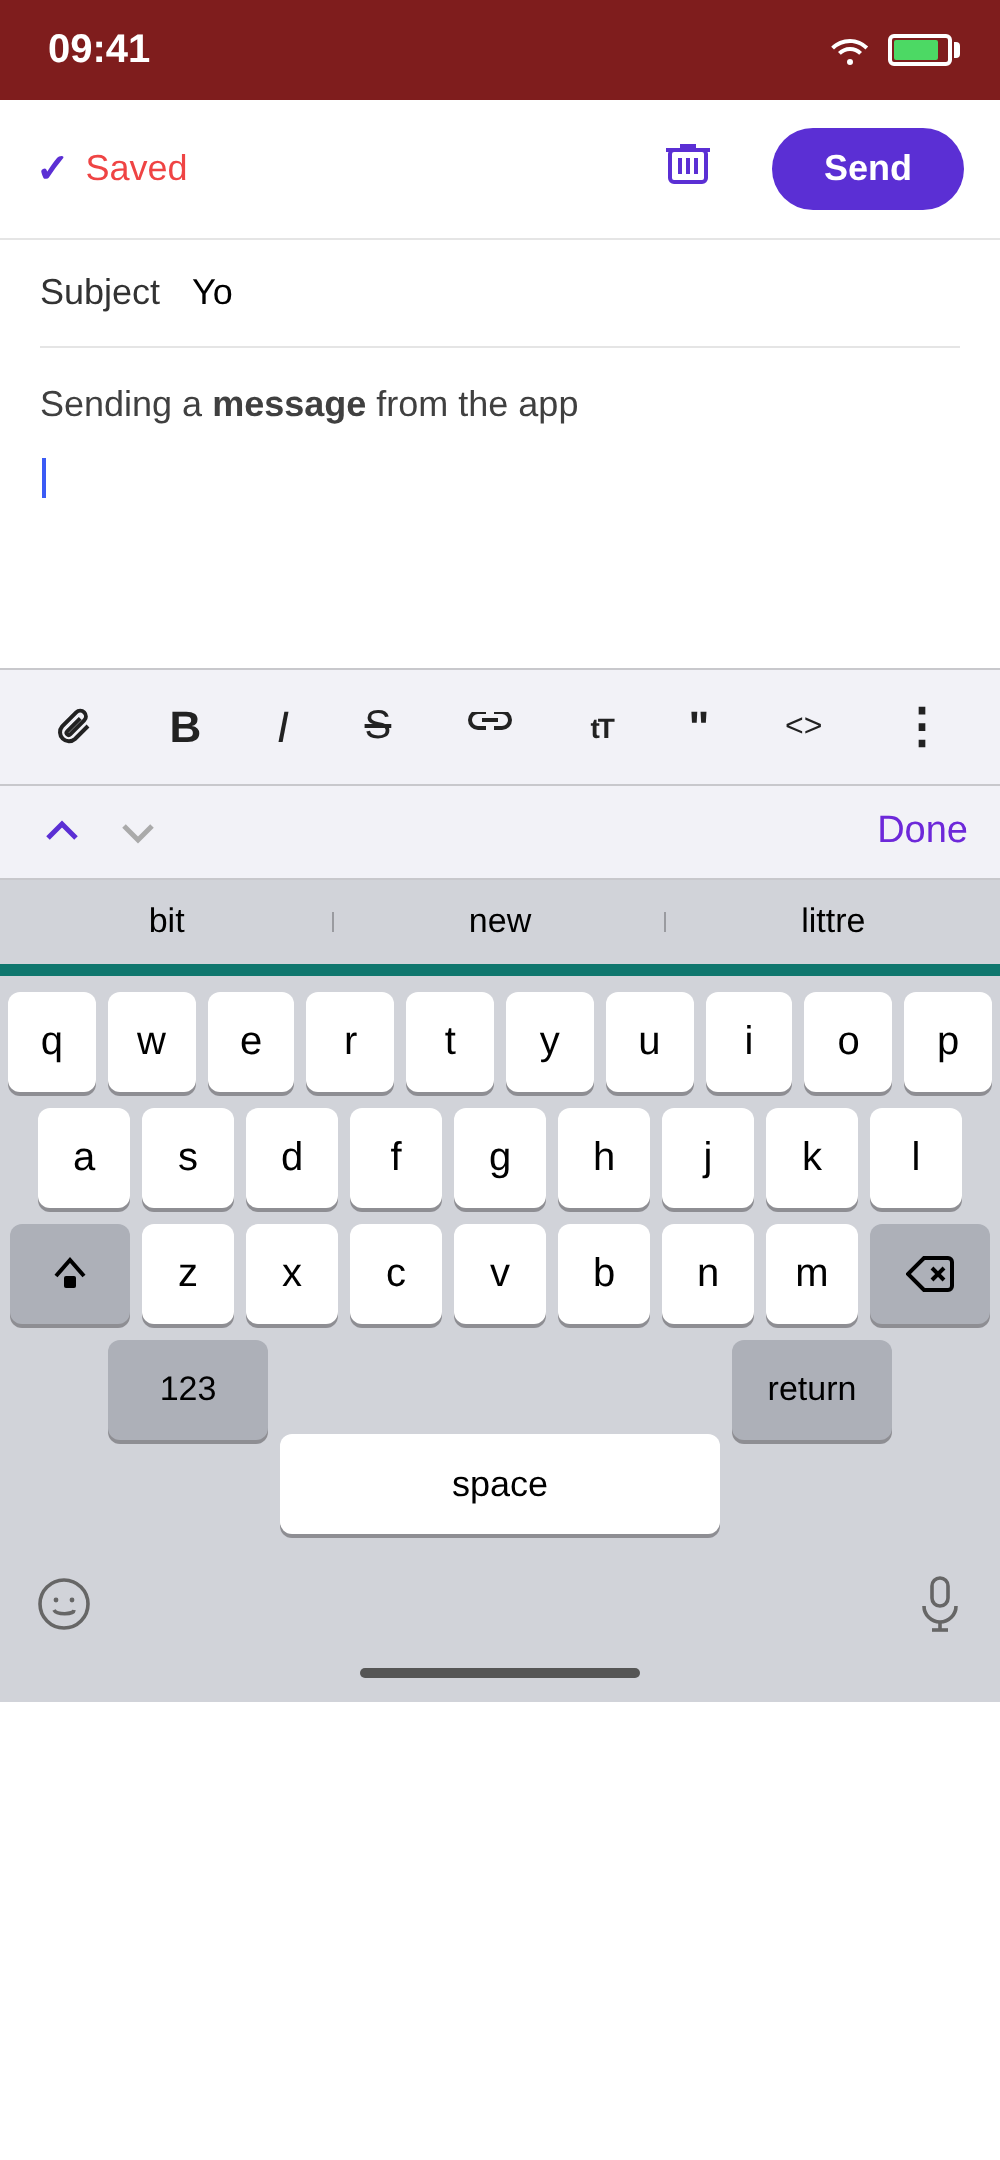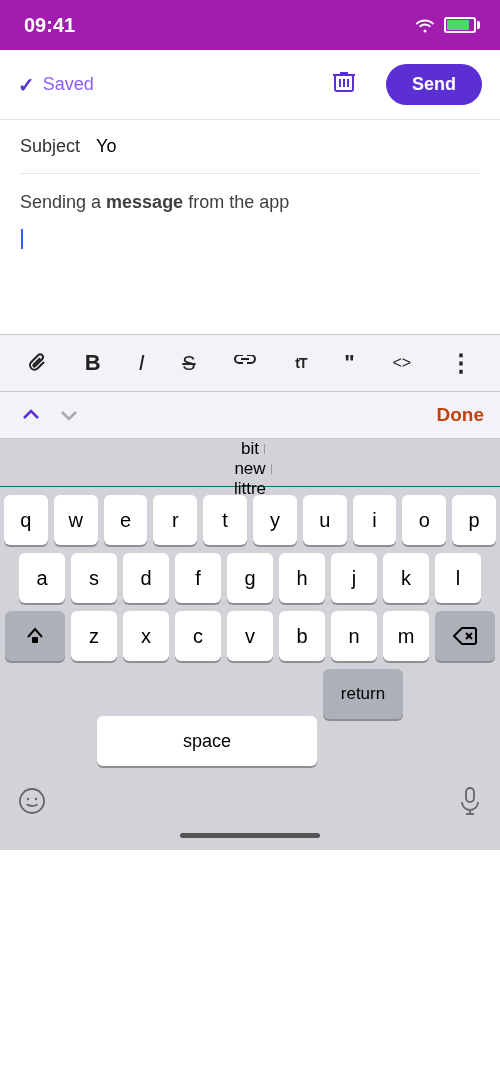--- a/index.html
+++ b/index.html
@@ -9,21 +9,21 @@
       font-family: -apple-system, 'Helvetica Neue', Arial, sans-serif;
       background: #fff;
       overflow: hidden;
       position: relative;
     }
 
     
     .status-bar {
       width: 100%;
       height: 50px;
-      background: #a21caf;
+      background: #7f1d1d;
       display: flex;
       align-items: center;
       justify-content: space-between;
       padding: 0 20px 0 24px;
     }
     .status-time {
       color: #fff;
       font-size: 20px;
       font-weight: 600;
     }
@@ -75,21 +75,21 @@
       display: flex;
       align-items: center;
       gap: 8px;
     }
     .chevron-down {
       color: #5b2fd4;
       font-size: 20px;
       font-weight: bold;
     }
     .saved-label {
-      color: #8b5cf6;
+      color: #ef4444;
       font-size: 18px;
     }
     .top-actions {
       display: flex;
       align-items: center;
       gap: 26px;
     }
     .trash-btn {
       color: #5b2fd4;
       font-size: 22px;
@@ -211,34 +211,33 @@
       font-weight: bold;
       padding: 2px 6px;
     }
     .nav-arrow-btn.disabled {
       color: #aaa;
     }
     .done-btn {
       background: none;
       border: none;
       cursor: pointer;
-      color: #c2410c;
+      color: #6d28d9;
       font-size: 19px;
-      font-weight: 700;
+      font-weight: 400;
     }
 
     
     .autocomplete-bar {
       width: 100%;
       background: #d1d3d9;
       display: flex;
       align-items: center;
       height: 48px;
-      border-bottom: 1px solid #0f766e;
-      flex-direction: column;
+      border-bottom: 6px solid #0f766e;
     }
     .autocomplete-item {
       flex: 1;
       text-align: center;
       font-size: 17px;
       color: #000;
       padding: 0 6px;
       position: relative;
       cursor: pointer;
     }
@@ -477,20 +476,21 @@
     <button class="key dark delete-key">
       <svg width="24" height="18" viewBox="0 0 24 18" fill="none" stroke="#000" stroke-width="2">
         <path d="M9 1h12a2 2 0 0 1 2 2v12a2 2 0 0 1-2 2H9l-8-8z"></path>
         <line x1="13" y1="6" x2="19" y2="12"></line>
         <line x1="19" y1="6" x2="13" y2="12"></line>
       </svg>
     </button>
   </div>
 
   <div class="key-row">
+    <button class="key dark wide">123</button>
     <button class="key space-key">space</button>
     <button class="key dark wide">return</button>
   </div>
 </div>
 
 <div class="bottom-bar">
   <button class="emoji-btn">
     <svg width="28" height="28" viewBox="0 0 28 28" fill="none" stroke="#666" stroke-width="1.8">
       <circle cx="14" cy="14" r="12"></circle>
       <circle cx="10" cy="12" r="1.2" fill="#666" stroke="none"></circle>

